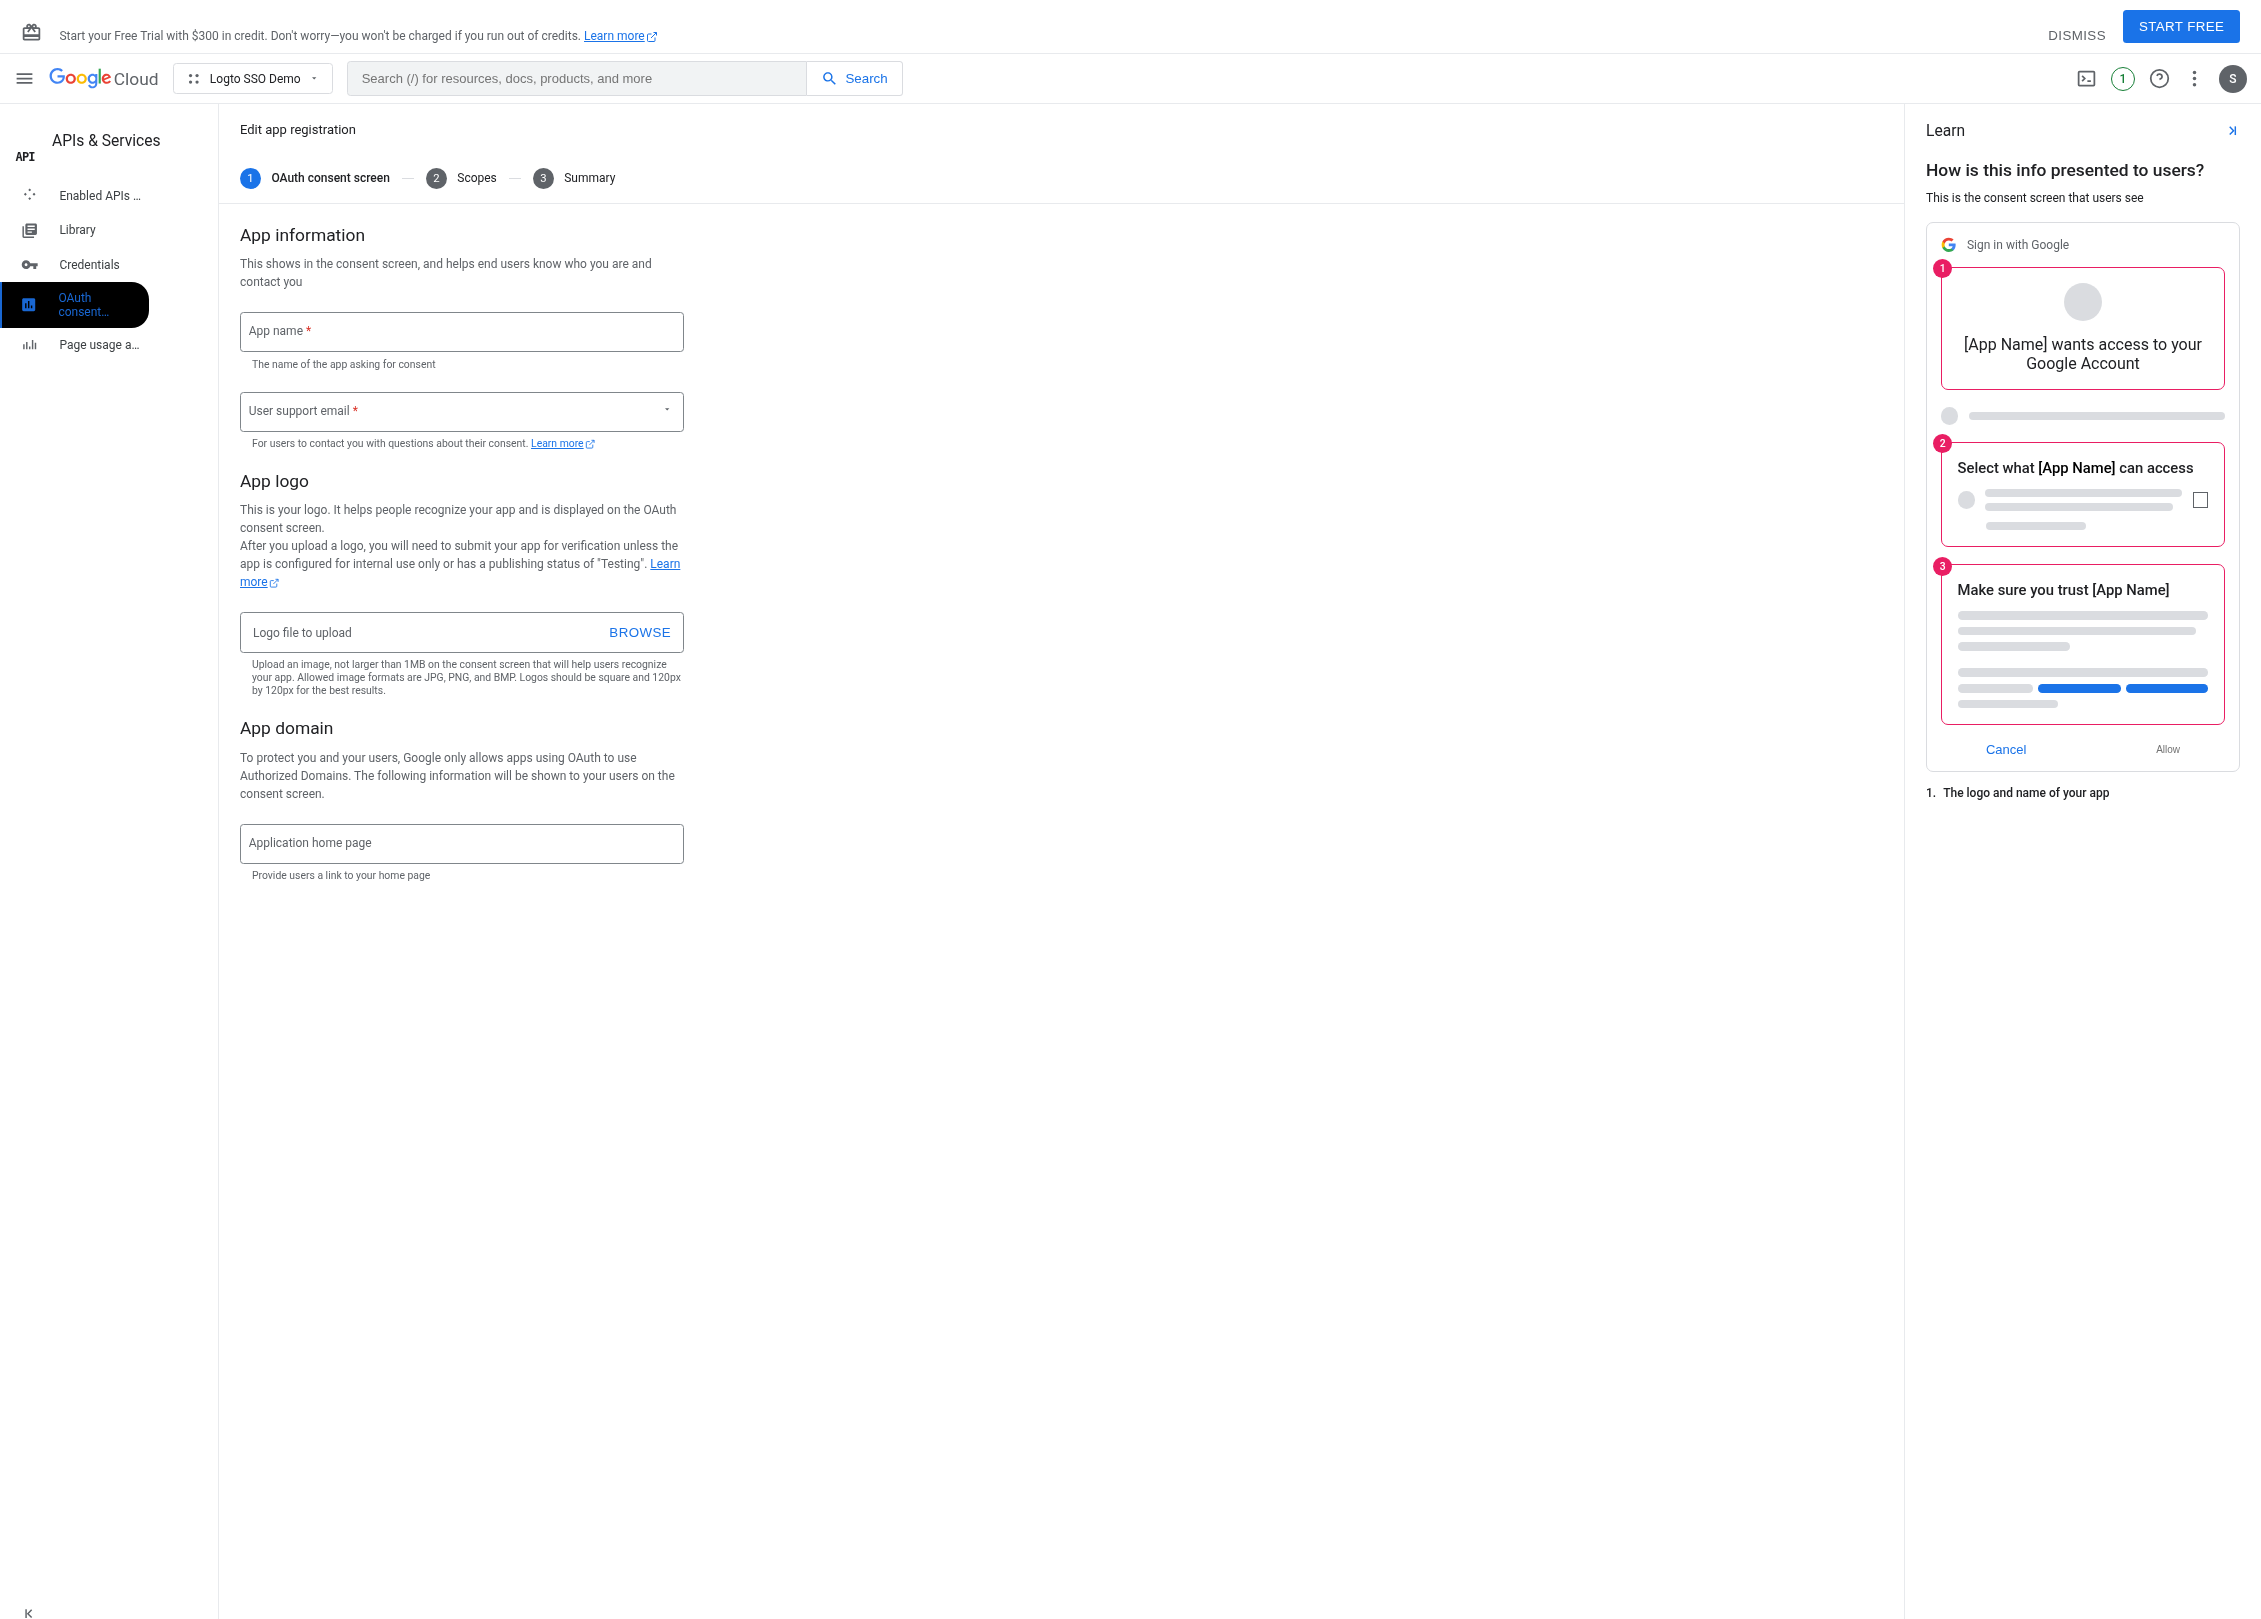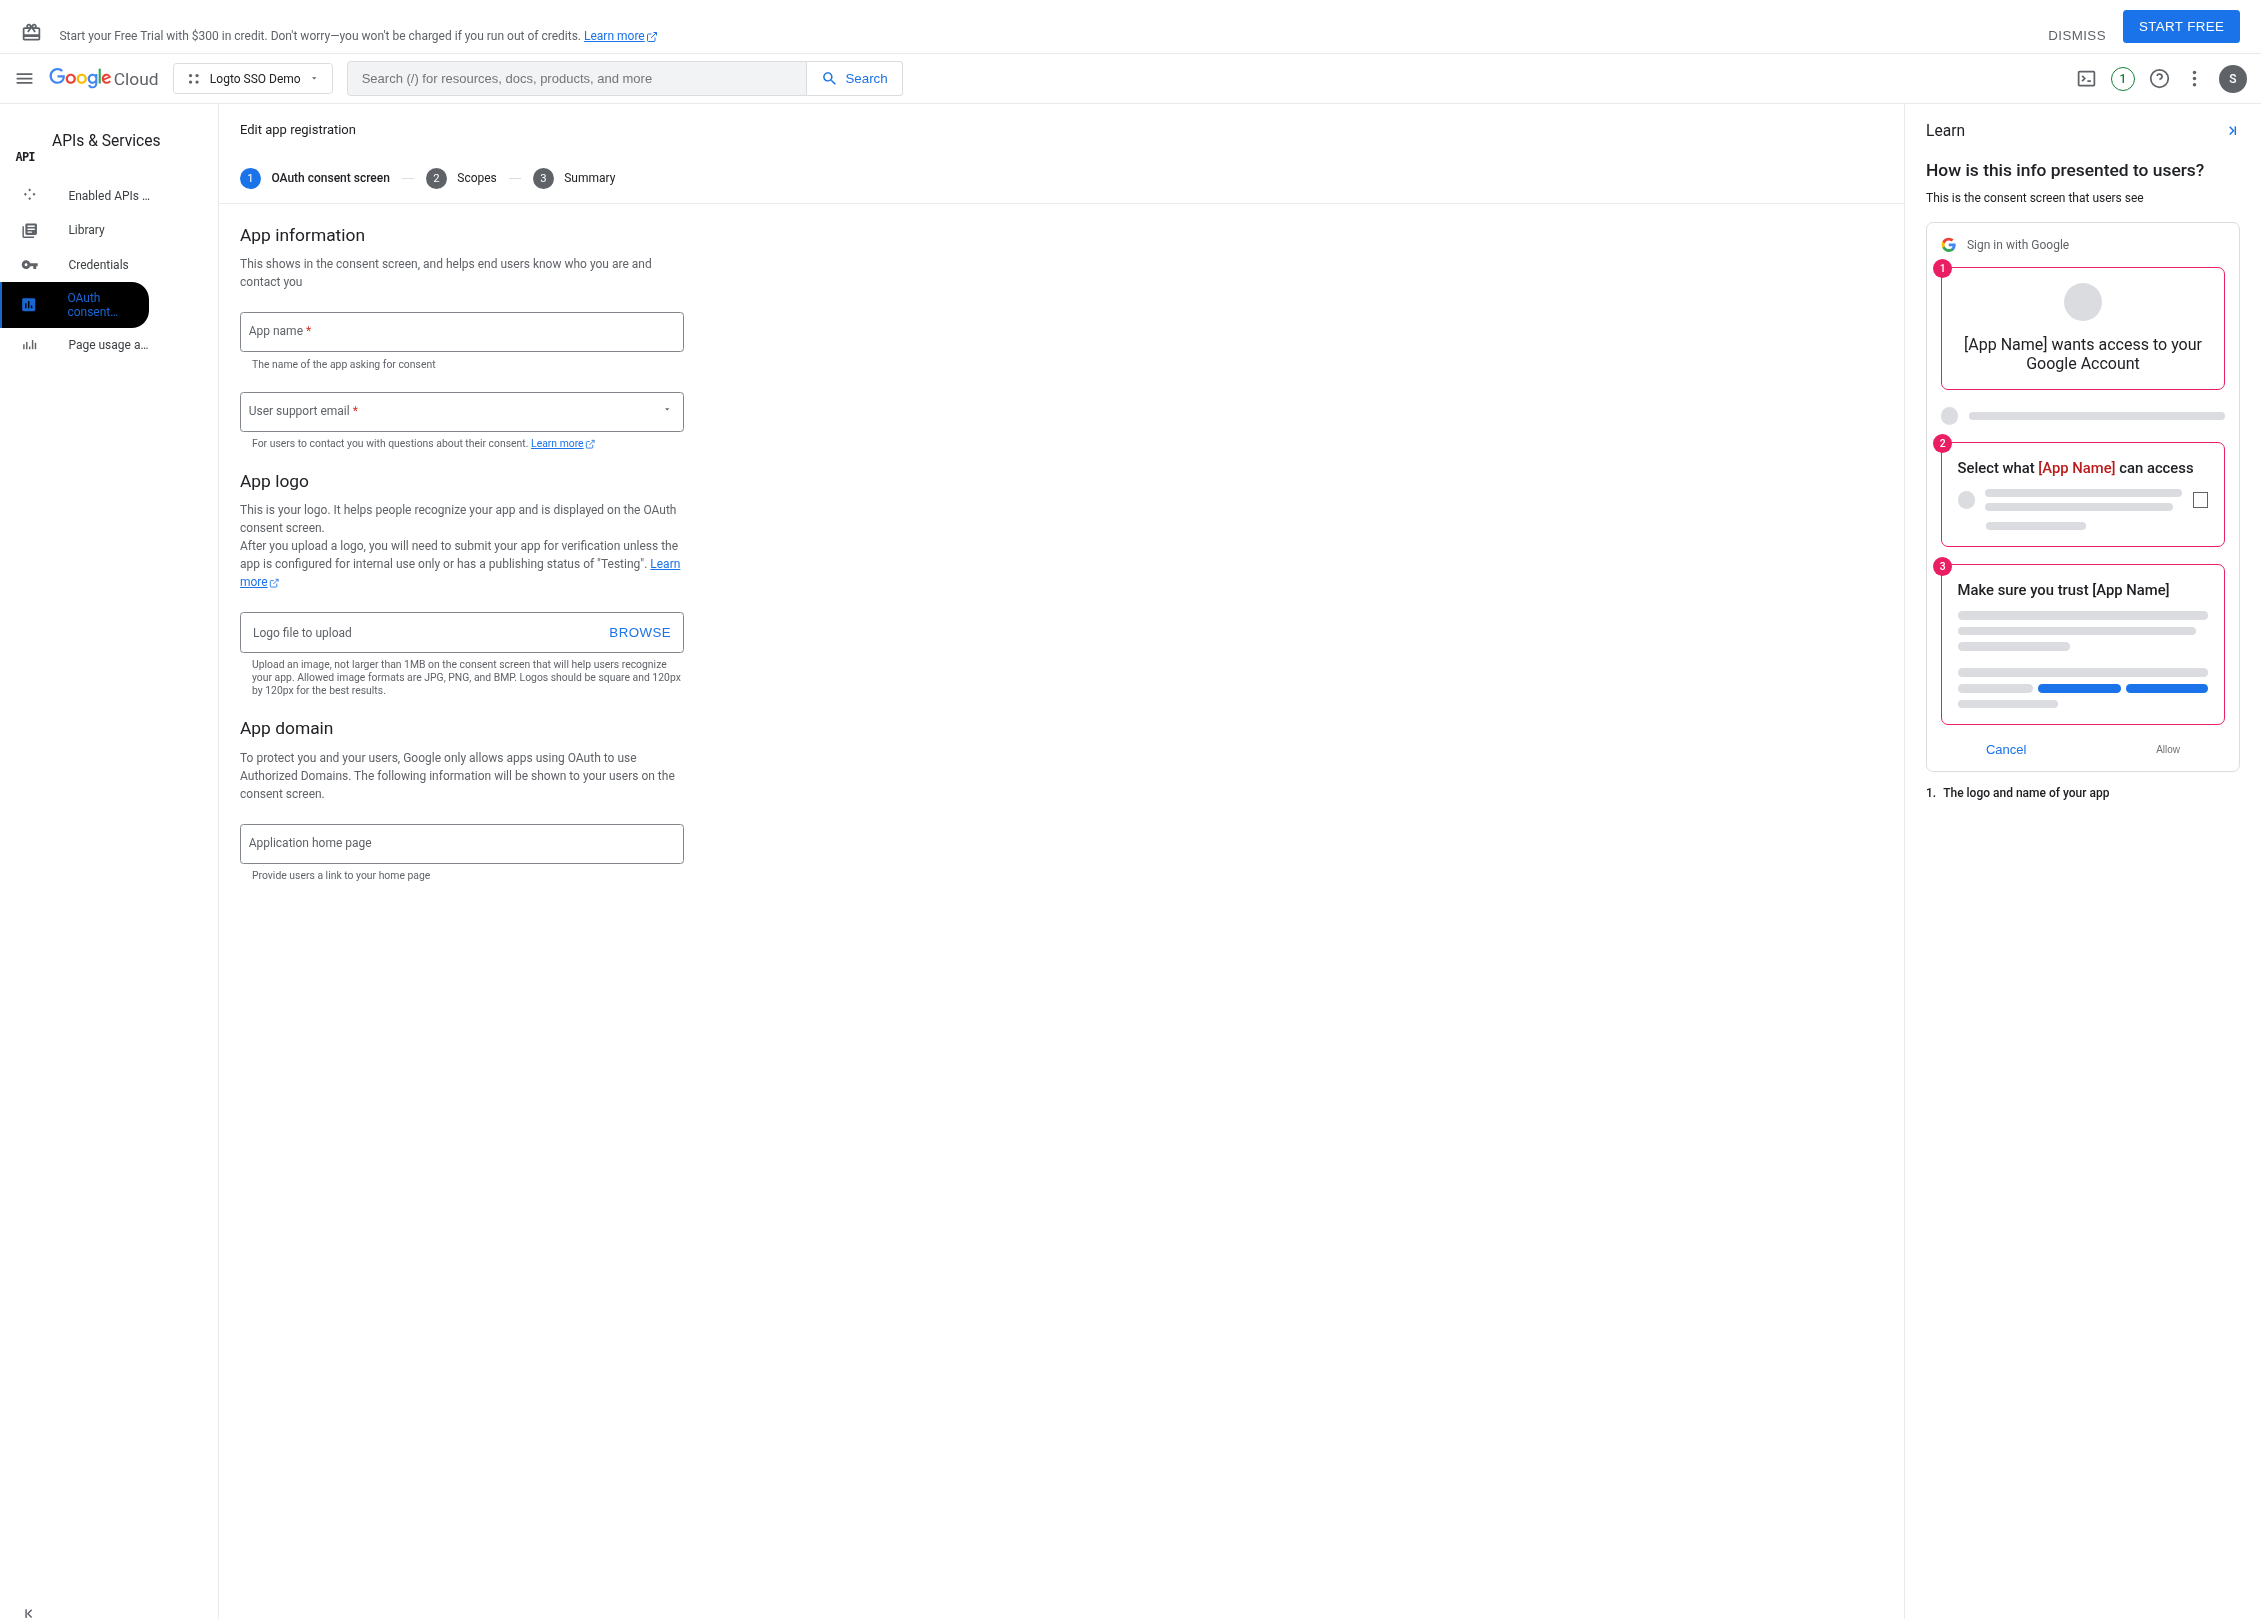--- a/index.html
+++ b/index.html
@@ -28,21 +28,21 @@
 .header-icon { width: 21px; height: 21px; color: #5f6368; cursor: pointer; }
 .free-trial-badge { width: 24px; height: 24px; border: 1.7px solid #188038; border-radius: 50%; display: flex; align-items: center; justify-content: center; color: #188038; font-weight: 500; }
 .avatar { width: 28px; height: 28px; border-radius: 50%; background: #5f6368; color: #fff; display: flex; align-items: center; justify-content: center; font-weight: 500; }
 
 
 .main-layout { display: flex; height: calc(100vh - 87px); }
 .sidebar { width: 219px; border-right: 0.9px solid #e8eaed; padding-top: 0; display: flex; flex-direction: column; }
 .sidebar-header { display: flex; align-items: center; gap: 17.4px; padding: 14px 14px 14px 15.6px; }
 .sidebar-title { font-size: 15.6px; font-weight: 400; }
 .sidebar-items { flex: 1; }
-.sidebar-item { display: flex; align-items: center; gap: 30px; padding: 8.7px 14px 8.7px 21px; cursor: pointer; color: #3c4043; }
+.sidebar-item { display: flex; align-items: center; gap: 21px; padding: 8.7px 14px 8.7px 21px; cursor: pointer; color: #3c4043; }
 .sidebar-item.active { background: #000000; color: #1967d2; border-left: 2.6px solid #1967d2; padding-left: 18px; border-radius: 0 17.4px 17.4px 0; margin-right: 69px; }
 .sidebar-item-icon { width: 17.4px; height: 17.4px; color: #5f6368; flex-shrink: 0; }
 .sidebar-item.active .sidebar-item-icon { color: #1967d2; }
 .sidebar-footer { padding: 10.4px 21px; }
 .collapse-icon { color: #5f6368; cursor: pointer; }
 
 
 .content { flex: 1; display: flex; overflow: hidden; }
 .content-main { flex: 1; overflow-y: auto; padding: 0; border-right: 0.9px solid #e8eaed; position: relative; }
 .content-main::-webkit-scrollbar { width: 8.7px; }
@@ -85,21 +85,21 @@
 .signin-row { display: flex; align-items: center; gap: 10.4px; margin-bottom: 14px; color: #5f6368; }
 .g-logo { width: 15.6px; height: 15.6px; }
 .preview-box { border: 1.7px solid #e91e63; border-radius: 7px; padding: 15.6px; margin-bottom: 17.4px; position: relative; }
 .preview-badge { position: absolute; top: -8.7px; left: -8.7px; width: 19px; height: 19px; border-radius: 50%; background: #e91e63; color: #fff; display: flex; align-items: center; justify-content: center; font-size: 10.4px; font-weight: 500; }
 .preview-circle { width: 38px; height: 38px; border-radius: 50%; background: #dadce0; margin: 0 auto 14px; }
 .preview-title { text-align: center; font-size: 16px; font-weight: 400; }
 .preview-line { display: flex; align-items: center; gap: 10.4px; margin: 10.4px 0; }
 .preview-small-circle { width: 17.4px; height: 17.4px; border-radius: 50%; background: #dadce0; }
 .preview-bar { height: 8.7px; background: #dadce0; border-radius: 4.3px; }
 .preview-subtitle { font-size: 14.8px; font-weight: 500; margin-bottom: 12px; }
-.preview-subtitle .app-name-link { color: #b91c1c; }
+.preview-subtitle .app-name-link { color: #000000; }
 .preview-checkbox { width: 15.6px; height: 15.6px; border: 1.7px solid #5f6368; }
 .preview-buttons { display: flex; justify-content: space-around; margin-top: 14px; }
 .preview-cancel { color: #1a73e8; background: none; border: none; font-size: 13px; }
 .preview-allow { color: #737373; background: none; border: none; font-size: 10px; margin-left: 40px; }
 .preview-blue-bar { height: 8.7px; background: #1a73e8; border-radius: 4.3px; }
 .list-item { display: flex; gap: 7px; font-weight: 500; margin-top: 14px; }
 
 .ext-icon { display: inline-block; vertical-align: middle; margin-left: 1.7px; }
 </style>
 </head>

